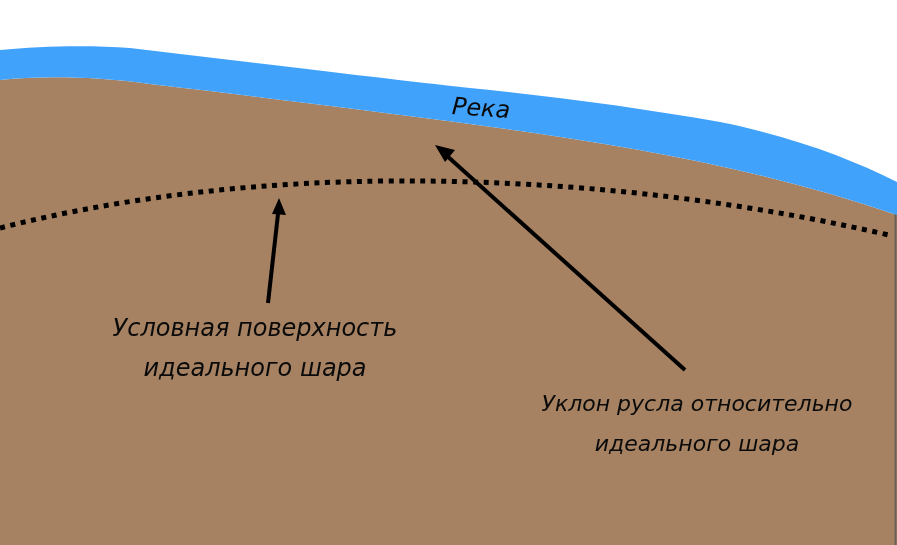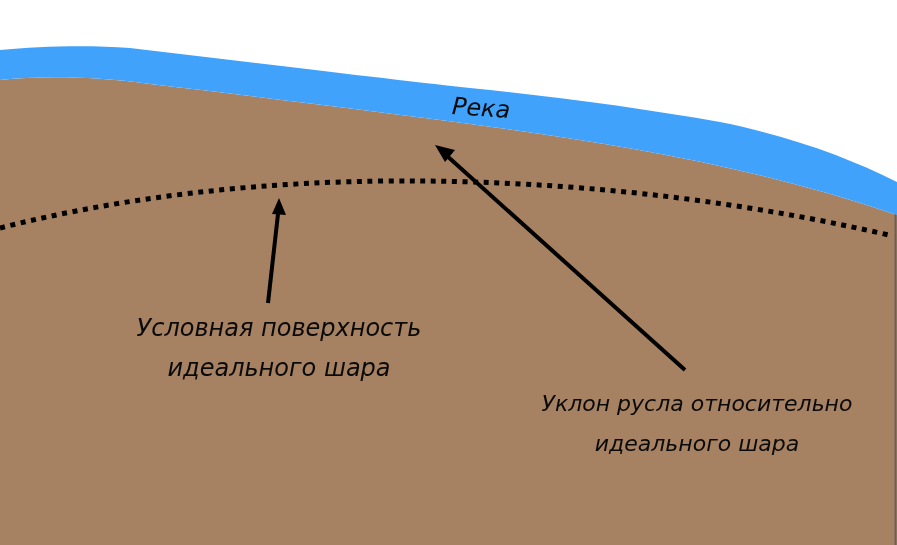--- a/index.html
+++ b/index.html
@@ -22,21 +22,21 @@
     }
     .label span { display: block; }
     #river-label {
       left: 452px; top: 92px;
       font-size: 24px;
       line-height: 28px;
       transform: rotate(4deg);
       transform-origin: left center;
     }
     #sphere-label {
-      left: 124px; top: 308px;
+      left: 100px; top: 308px;
       width: 310px;
       font-size: 24px;
     }
     #slope-label {
       left: 512px; top: 384px;
       width: 370px;
       font-size: 22px;
       font-style: italic;
     }
   </style>

